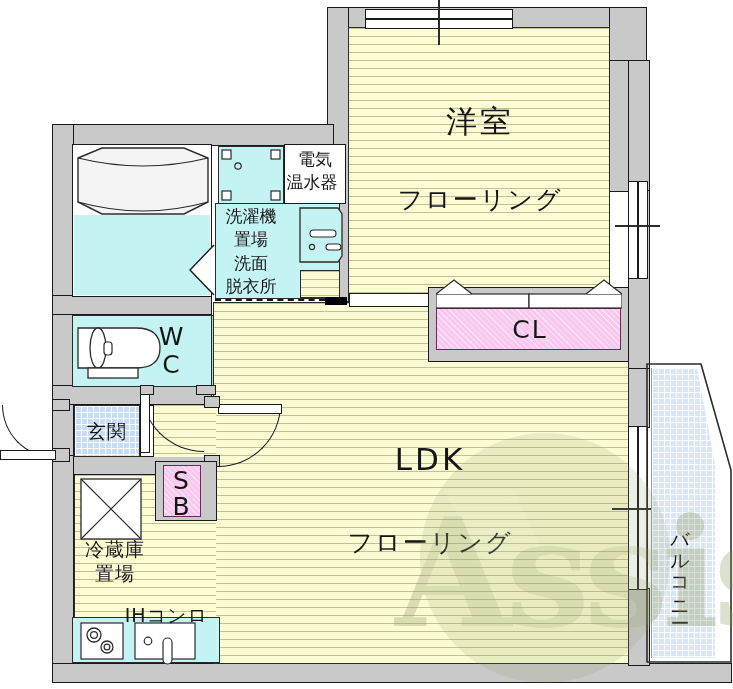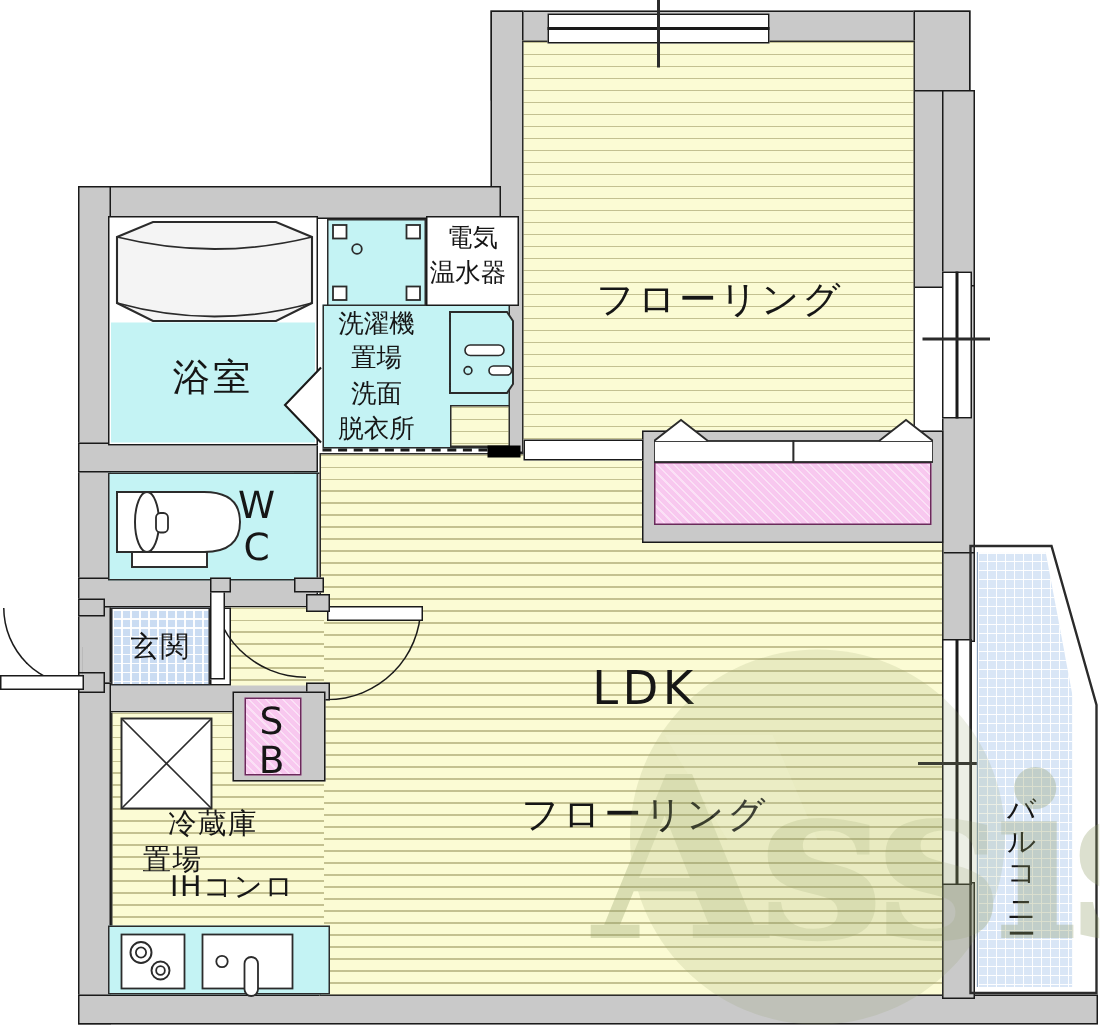--- a/index.html
+++ b/index.html
@@ -201,47 +201,48 @@
 
   <div class="abs" style="left:349px;top:293px;width:80px;height:14px;background:#fff;border:1.3px solid #1a1a1a;"></div>
 
   <svg class="abs" style="left:645px;top:360px;width:90px;height:306px;" viewBox="0 0 90 306">
     <path d="M2 4 L56 4 L86 110 L86 302 L2 302 Z" fill="none" stroke="#2b2b2b" stroke-width="1.6"></path>
   </svg>
   <div class="abs balc" style="left:651px;top:368px;width:64px;height:290px;
               clip-path:polygon(0% 0%, 72% 0%, 100% 33%, 100% 100%, 0% 100%);
               border-left:1px solid #8aa0bb;"></div>
 
+  <div class="lbl big" style="left:380px;top:103px;width:200px;">洋室</div>
   <div class="lbl med" style="left:365px;top:185px;width:230px;">フローリング</div>
 
   <div class="lbl big" style="left:335px;top:441px;width:190px;">LDK</div>
   <div class="lbl med" style="left:315px;top:528px;width:230px;">フローリング</div>
 
-  <div class="lbl med" style="left:92px;top:237px;width:100px;">浴室</div>
 
   <div class="lbl med" style="left:150px;top:322px;width:44px;">W</div>
   <div class="lbl med" style="left:150px;top:350px;width:44px;">C</div>
 
   <div class="lbl sm" style="left:70px;top:420px;width:74px;">玄関</div>
 
   <div class="lbl med" style="left:163px;top:466px;width:38px;">S</div>
   <div class="lbl med" style="left:163px;top:492px;width:38px;">B</div>
 
+  <div class="lbl med" style="left:480px;top:315px;width:100px;">CL</div>
 
   <div class="lbl xs" style="left:286px;top:149px;width:58px;">電気</div>
   <div class="lbl xs" style="left:286px;top:172px;width:52px;">温水器</div>
 
   <div class="lbl xs" style="left:215px;top:206px;width:72px;">洗濯機</div>
   <div class="lbl xs" style="left:215px;top:229px;width:72px;">置場</div>
   <div class="lbl xs" style="left:215px;top:253px;width:72px;">洗面</div>
   <div class="lbl xs" style="left:213px;top:276px;width:76px;">脱衣所</div>
 
-  <div class="lbl sm" style="left:88px;top:538px;width:84px;padding-left:12px;">冷蔵庫</div>
+  <div class="lbl sm" style="left:73px;top:538px;width:84px;">冷蔵庫</div>
   <div class="lbl sm" style="left:78px;top:562px;width:74px;">置場</div>
-  <div class="lbl sm" style="left:102px;top:580px;width:106px;">IHコンロ</div>
+  <div class="lbl sm" style="left:102px;top:604px;width:106px;text-align:right;">IHコンロ</div>
 
   <div class="lbl sm vert" style="left:668px;top:508px;height:116px;width:24px;">バルコニー</div>
 
   <div id="wm">
     <svg style="position:absolute;left:0;top:0;width:330px;height:260px;" viewBox="0 0 330 260">
       <circle cx="150" cy="128" r="125" fill="#8d9a62" opacity="0.55"></circle>
       <path d="M48 60 L120 60 L150 130 L90 130 Z" fill="#cfd8b4" opacity="0.5"></path>
     </svg>
     <div class="wmtxt">Assist</div>
   </div>

